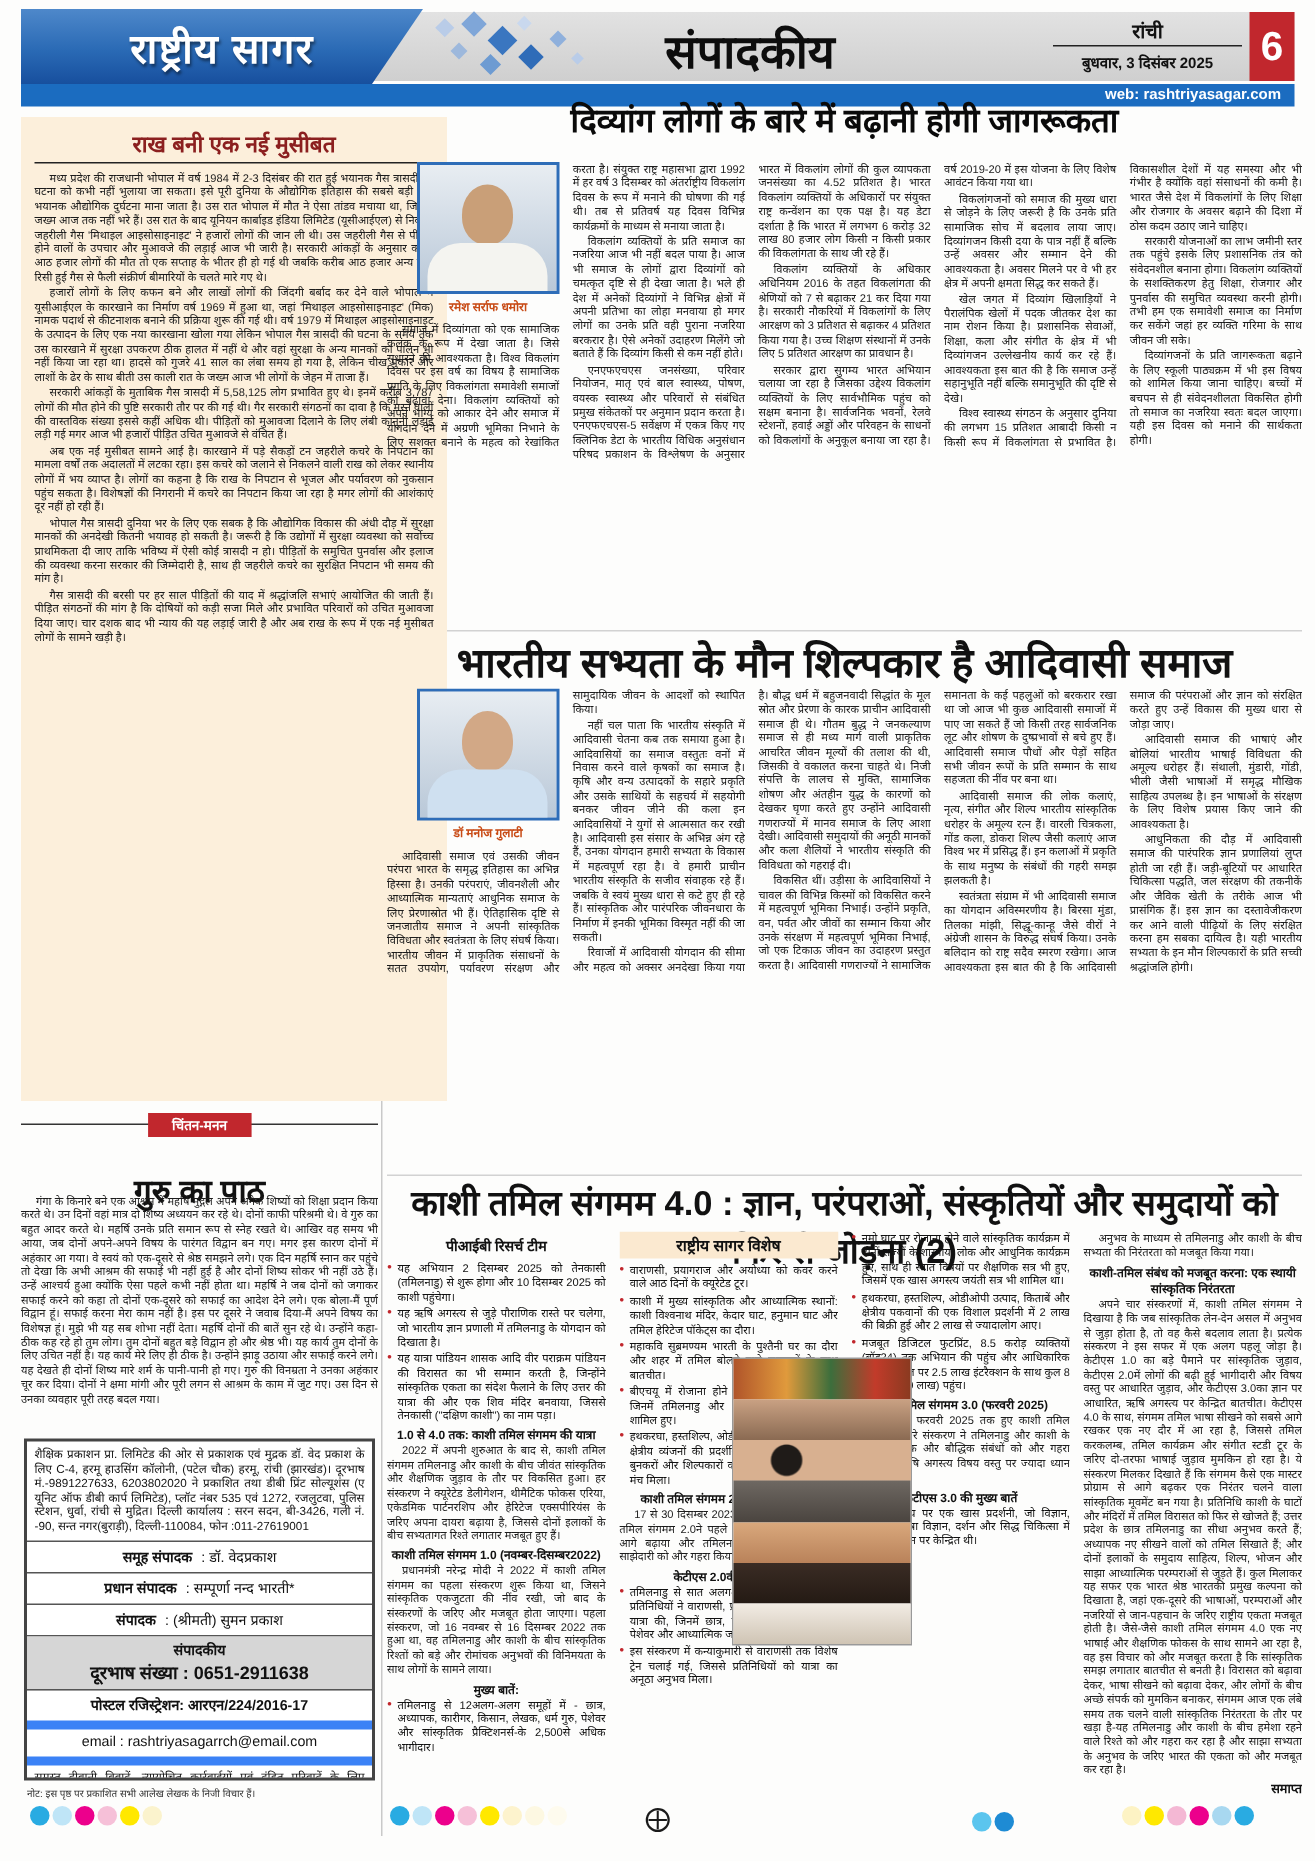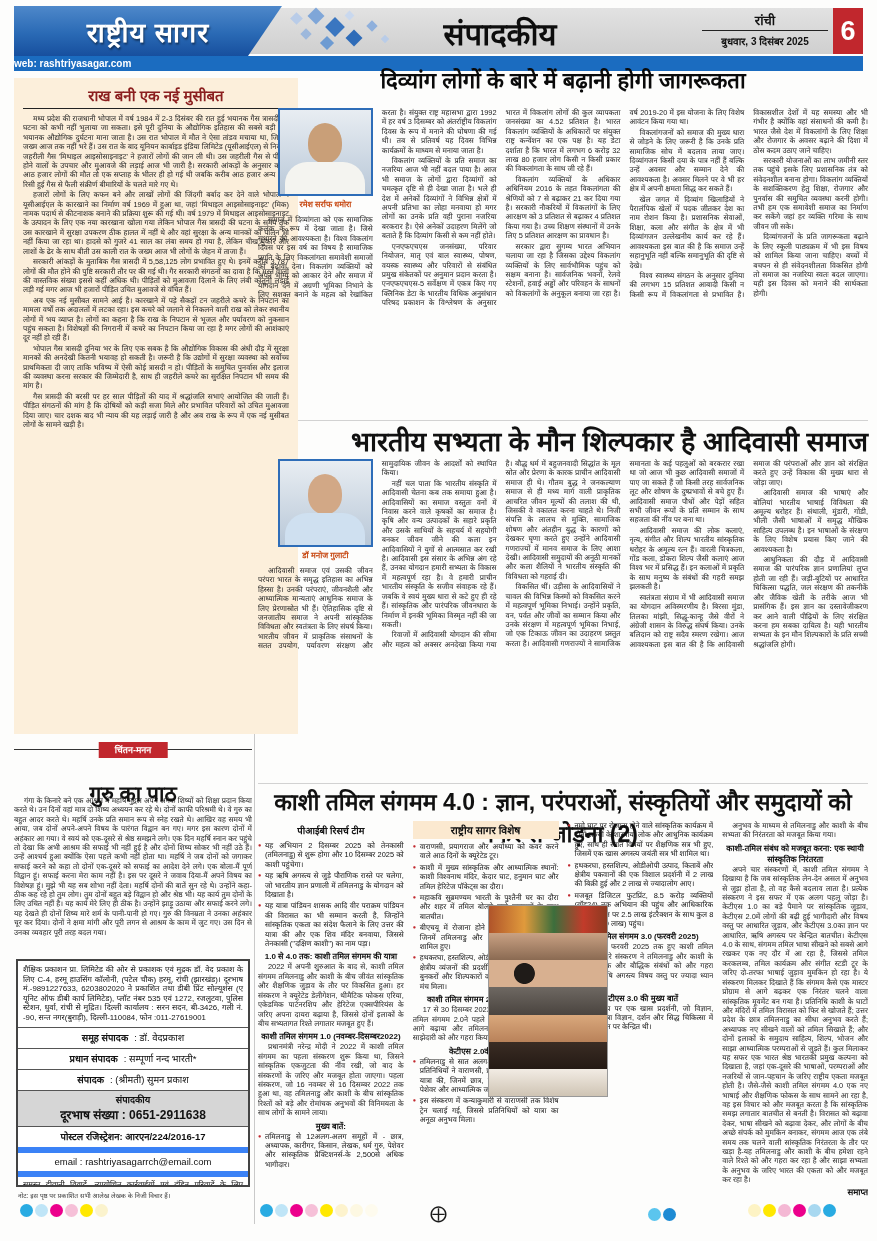--- a/index.html
+++ b/index.html
@@ -16,35 +16,35 @@
   .masthead span { color:#fff; font-size:27px; font-weight:bold; text-shadow:1px 2px 2px rgba(0,0,0,.45); letter-spacing:1px; }
   .diamonds { position:absolute; left:288px; top:8px; width:130px; height:46px; }
   .diamonds i { position:absolute; display:block; transform:rotate(45deg); }
   .section-title { position:absolute; left:340px; top:12px; width:320px; text-align:center; font-size:31px; font-weight:bold; color:#0d0d0d; }
   .dateblock { position:absolute; left:702px; top:11px; width:126px; text-align:center; }
   .dateblock .city { font-size:13px; font-weight:bold; border-bottom:1.5px solid #222; padding-bottom:1px; }
   .dateblock .date { font-size:10px; font-weight:bold; padding-top:3px; }
   .pagebox { position:absolute; left:833px; top:8px; width:30px; height:46px; background:#c1272d; color:#fff;
     display:flex; align-items:center; justify-content:center; font-size:27px; font-weight:bold; }
   .webstrip { position:absolute; left:14px; top:56px; width:849px; height:15px; background:#1b6cc0;
-    color:#fff; font-size:10px; font-weight:bold; text-align:left; line-height:15px; padding-right:9px; }
+    color:#fff; font-size:10px; font-weight:bold; text-align:right; line-height:15px; padding-right:9px; }
 
   
   .sidebar { position:absolute; left:14px; top:78px; width:284px; height:656px; background:#fcefdb; padding:7px 9px; overflow:hidden; }
   .sidebar h2 { text-align:center; font-size:15px; font-weight:bold; color:#8b1f1f; padding-bottom:3px; }
   .sidebar .rule { border-bottom:1.3px solid #222; margin-bottom:5px; }
   .smalltext, .t-p { font-size:7.4px; line-height:9.4px; text-align:justify; color:#1c1c1c; }
   .t-p { text-indent:10px; margin-bottom:1px; }
   [data-bind-list] { display:contents; }
 
   
   .headline1 { position:absolute; left:258px; top:64px; width:610px; text-align:center; font-size:22px; font-weight:bold; color:#0a0a0a; }
   .art-body { position:absolute; column-gap:9px; overflow:hidden; }
   .body1 { left:258px; top:108px; width:610px; height:312px; column-count:5; }
-  .headline2 { position:absolute; left:258px; top:422px; width:610px; text-align:right; font-size:27px; font-weight:bold; }
+  .headline2 { position:absolute; left:258px; top:422px; width:610px; text-align:center; font-size:27px; font-weight:bold; }
   .body2 { left:258px; top:459px; width:610px; height:323px; column-count:5; }
 
   .photo-block { break-inside:avoid; margin-bottom:3px;margin-left:20px; }
   .portrait { position:relative; height:88px; border:2px solid #2e6db8; background:linear-gradient(180deg,#e8edf2,#b9c8d8); overflow:hidden; }
   .portrait::before { content:""; position:absolute; left:50%; top:13px; transform:translateX(-50%); width:34px; height:40px; border-radius:50% 50% 45% 45%; background:#c99f78; }
   .portrait::after { content:""; position:absolute; left:50%; top:52px; transform:translateX(-50%); width:80px; height:42px; border-radius:22px 22px 0 0; background:#f4f4f0; }
   .portrait.p2::before { background:#d2a886; }
   .portrait.p2::after { background:#cfe0f0; }
   .caption { color:#c84b16; font-size:8px; font-weight:bold; text-align:center; padding:2px 0 3px; }
 

